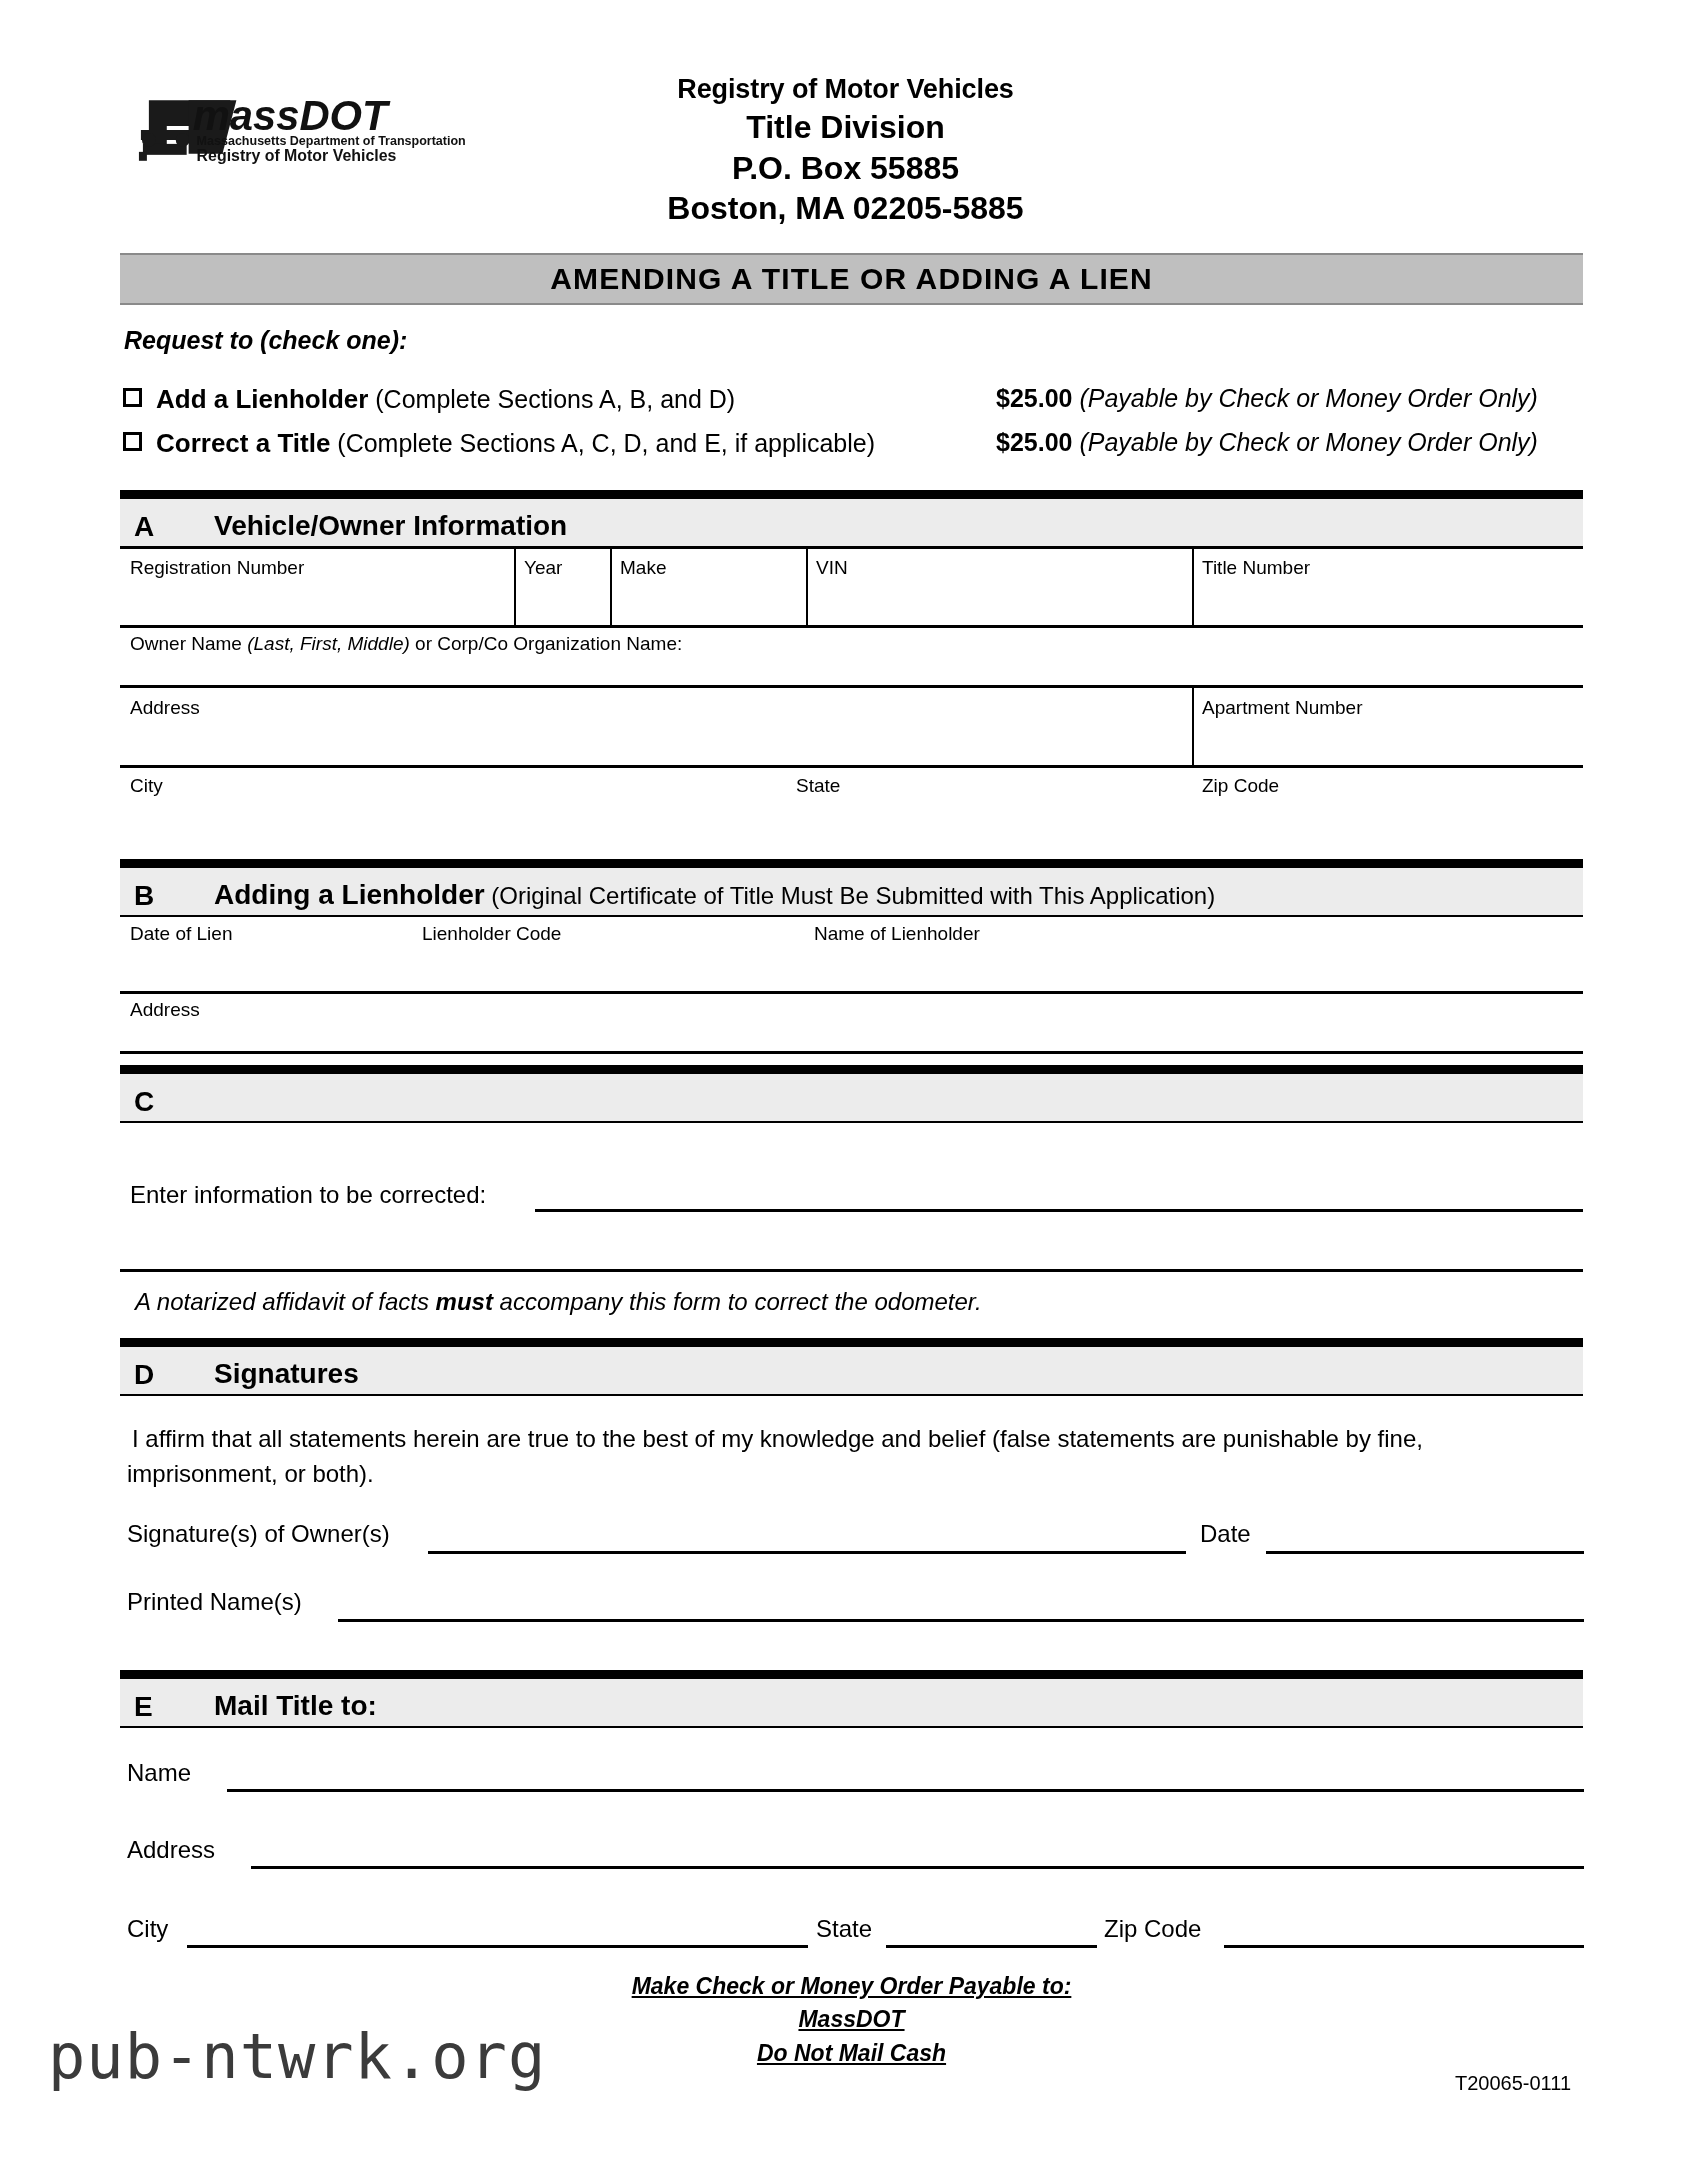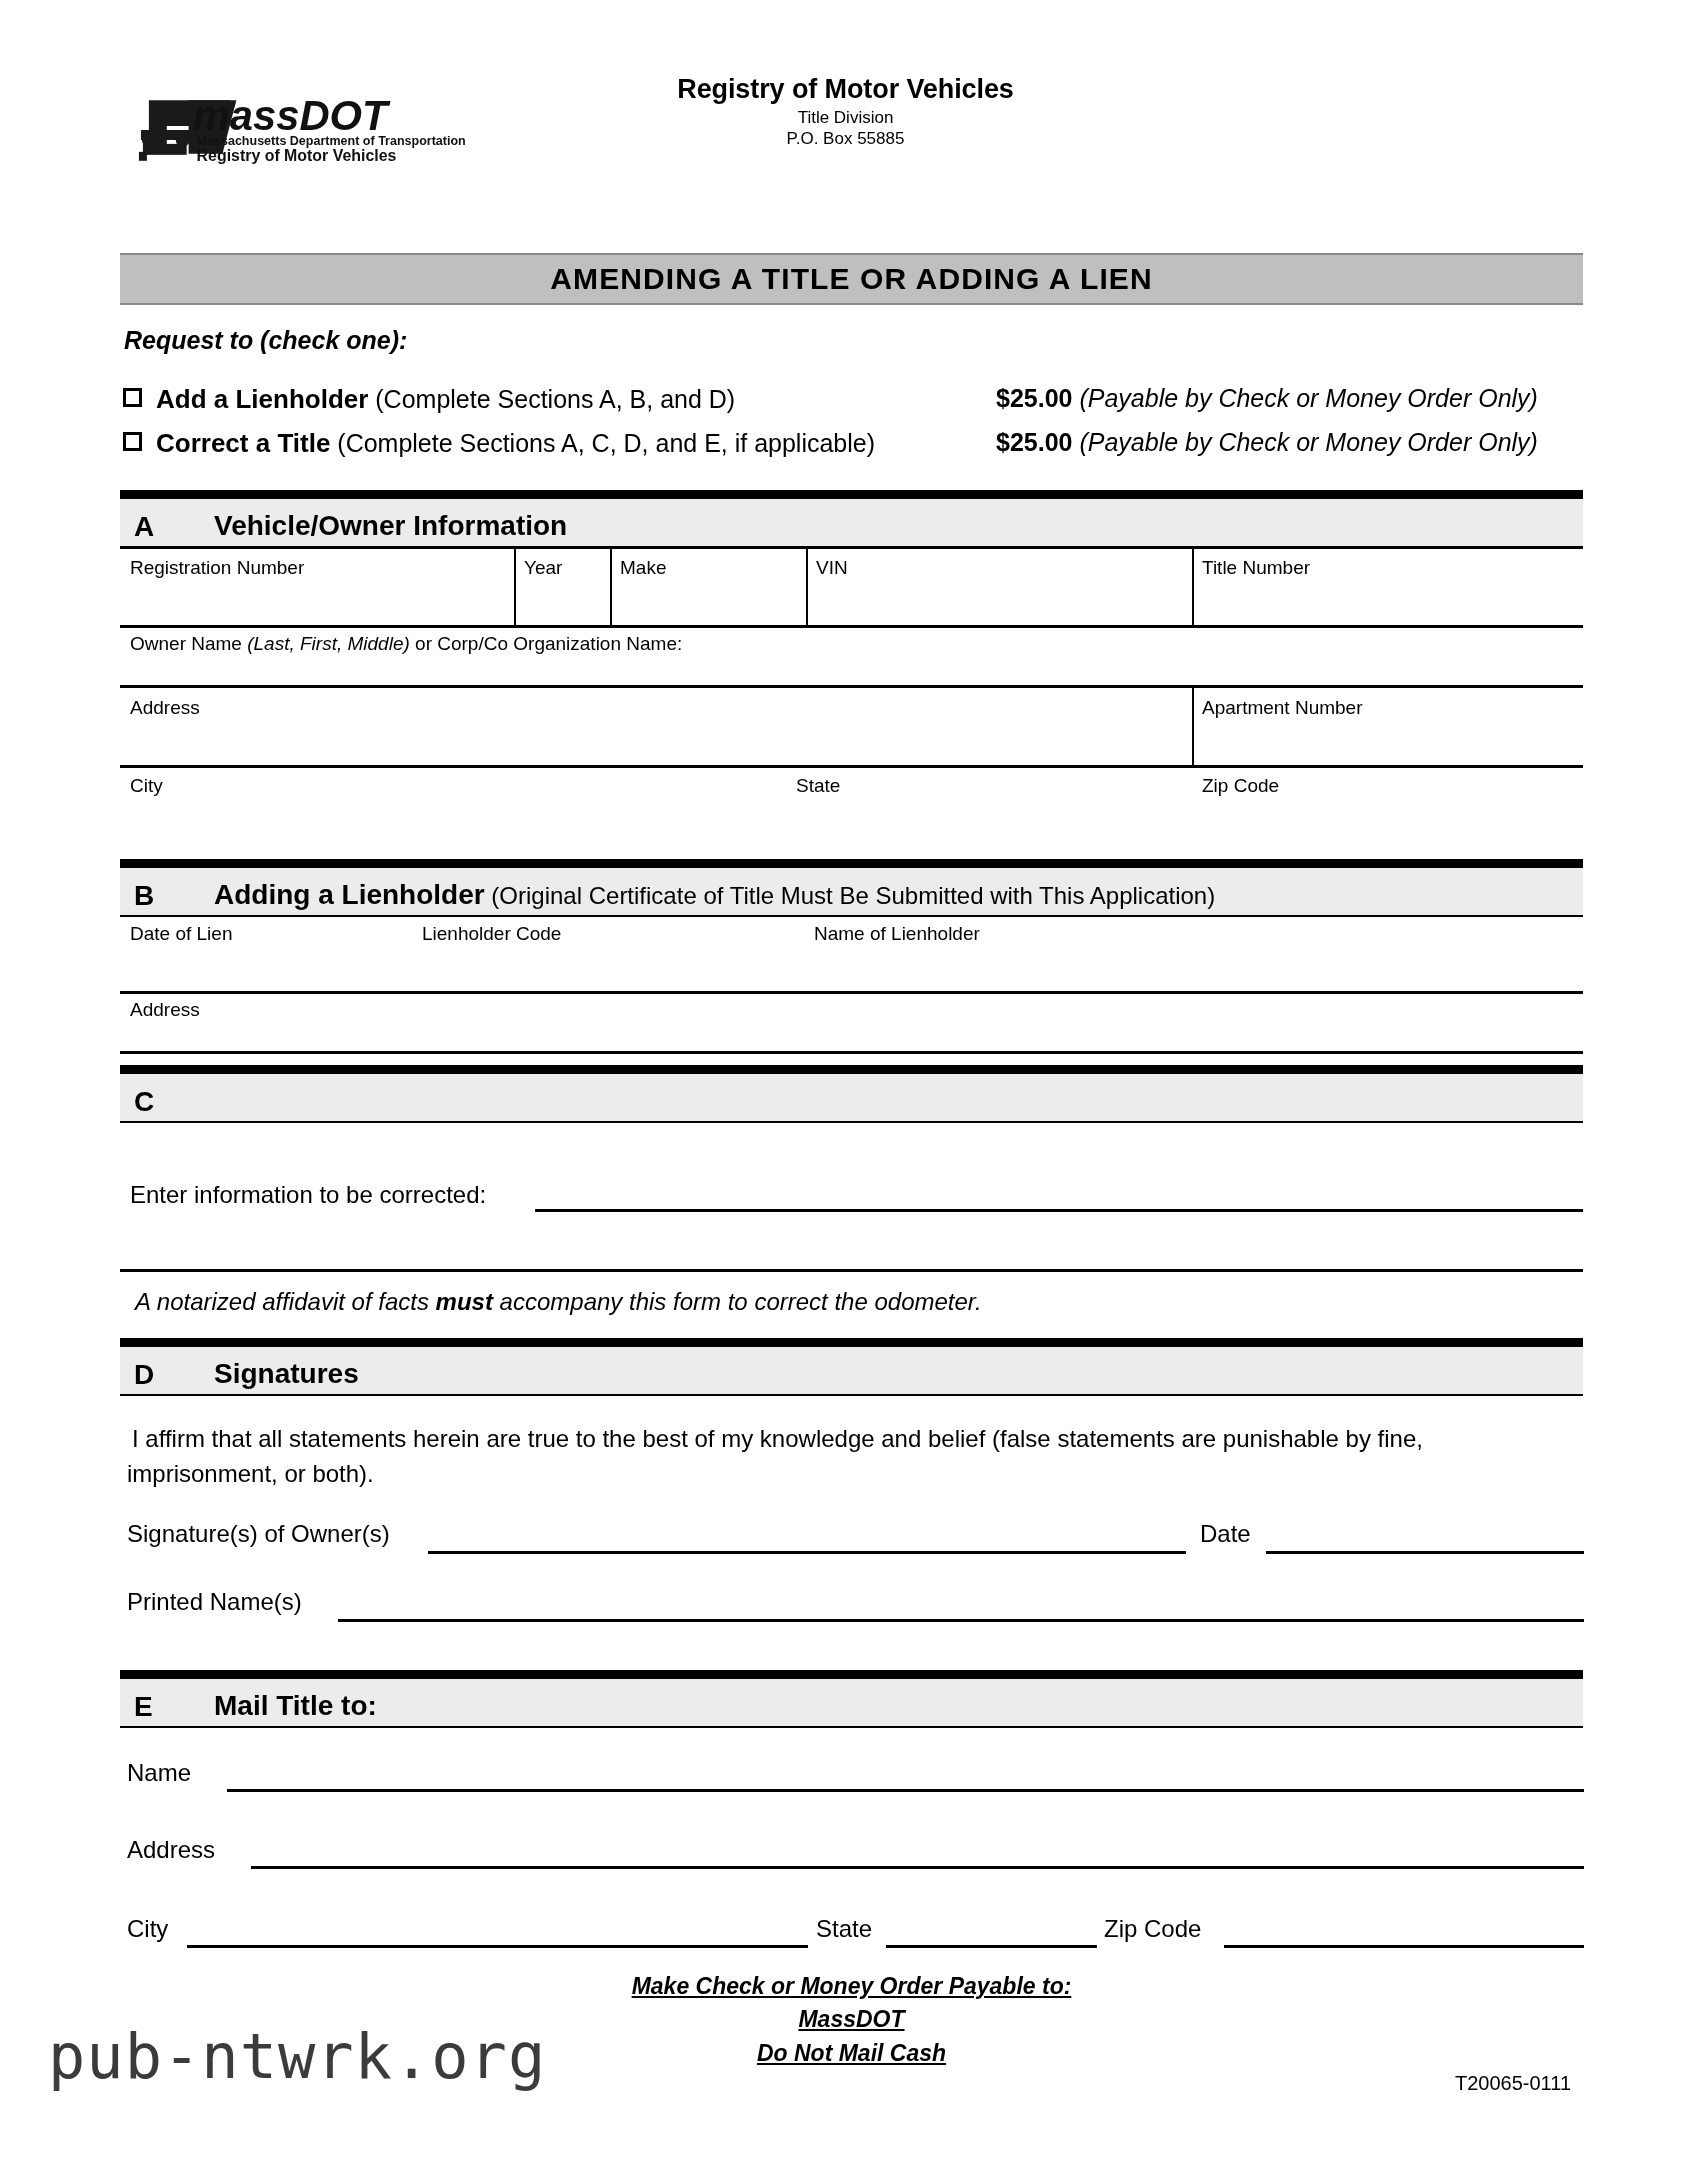--- a/index.html
+++ b/index.html
@@ -44,22 +44,22 @@
     width: 577px;
     text-align: center;
     line-height: 1.28;
   }
   .agency-title {
     font-size: 27px;
     font-weight: bold;
     letter-spacing: -0.1px;
   }
   .agency-line {
-    font-size: 17px;
-    font-weight: normal;
+    font-size: 32px;
+    font-weight: bold;
   }
 
   
   .banner {
     position: absolute;
     left: 120px; top: 253px;
     width: 1463px;
     height: 52px;
     background: #bfbfbf;
     border-top: 2px solid #8a8a8a;
@@ -221,20 +221,21 @@
         <text x="66" y="48" font-family="Liberation Sans, sans-serif" font-size="42" font-weight="bold" font-style="italic" fill="#111111">massDOT</text>
         <text x="70" y="63" font-family="Liberation Sans, sans-serif" font-size="12.6" font-weight="bold" fill="#111111">Massachusetts Department of Transportation</text>
         <text x="70" y="79" font-family="Liberation Sans, sans-serif" font-size="16" font-weight="bold" fill="#111111">Registry of Motor Vehicles</text>
       </svg>
     </div>
 
     <div class="agency-block">
       <div class="agency-title">Registry of Motor Vehicles</div>
       <div class="agency-line">Title Division</div>
       <div class="agency-line">P.O. Box 55885</div>
+      <div class="agency-line">Boston, MA  02205-5885</div>
     </div>
   </div>
 
   <div class="banner">
     <div class="banner-text">AMENDING A TITLE OR ADDING A LIEN</div>
   </div>
 
   <div class="request-label">Request to (check one):</div>
 
   <div class="opt-row r1">

